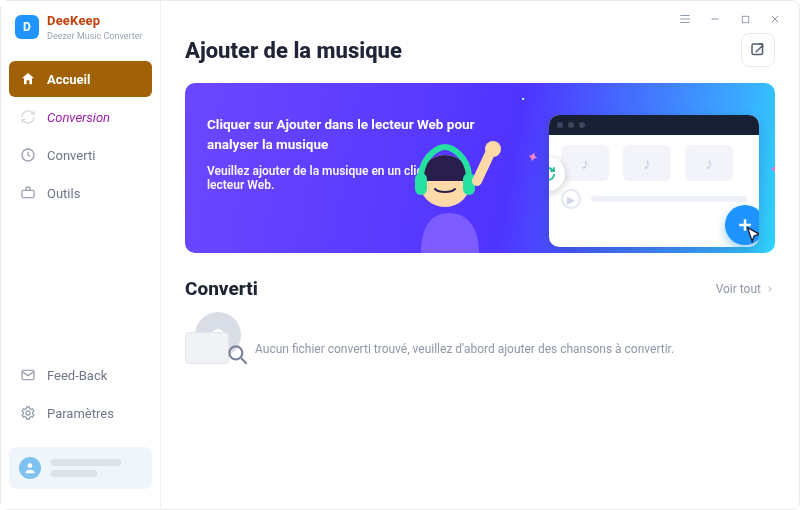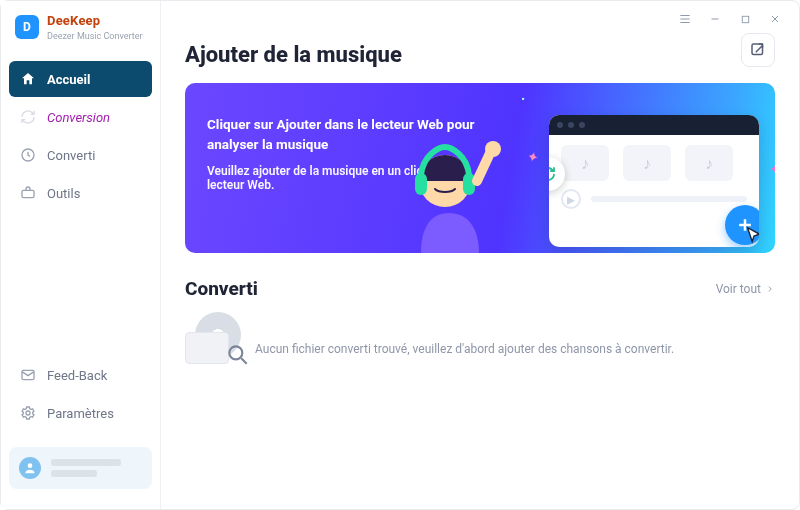--- a/index.html
+++ b/index.html
@@ -9,40 +9,40 @@
   
   .sidebar { width: 160px; min-width: 160px; height: 100%; border-right: 1px solid #eef0f4; background: #fff; display: flex; flex-direction: column; padding: 12px 0; }
   .brand { display: flex; align-items: center; gap: 8px; padding: 0 14px 16px; }
   .brand-icon { width: 24px; height: 24px; background: #1f94ff; border-radius: 6px; display: flex; align-items: center; justify-content: center; color: #fff; font-weight: 700; font-size: 12px; }
   .brand-text .name { font-size: 13px; font-weight: 700; color: #c2410c; letter-spacing: .2px; }
   .brand-text .sub  { font-size: 9px; color: #9aa2b1; margin-top: 3px; }
 
   .nav { display: flex; flex-direction: column; gap: 2px; padding: 4px 8px; }
   .nav-item { display: flex; align-items: center; gap: 10px; padding: 9px 10px; border-radius: 6px; color: #6e7688; font-size: 13px; cursor: pointer; }
   .nav-item .ic { width: 18px; height: 18px; display: inline-flex; align-items: center; justify-content: center; color: #9aa2b1; }
-  .nav-item.active { background: #0c4a6e; color: #fff; font-weight: 700; }
+  .nav-item.active { background: #a16207; color: #fff; font-weight: 700; }
   .nav-item.active .ic { color: #fff; }
   .nav-item.disabled { color: #a21caf; font-style: italic; }
   .nav-item.disabled .ic { color: #d7dbe3; }
 
   .sidebar-bottom { margin-top: auto; padding: 4px 8px 8px; display: flex; flex-direction: column; gap: 2px; }
   .account { margin: 8px; padding: 10px; background: #eef5fb; border-radius: 8px; display: flex; align-items: center; gap: 10px; }
   .avatar { width: 22px; height: 22px; border-radius: 50%; background: #7fc2f0; display: inline-flex; align-items: center; justify-content: center; color: #fff; }
   .acc-lines { display: flex; flex-direction: column; gap: 4px; }
   .blur-bar { height: 7px; border-radius: 3px; background: #dbe3ea; }
   .blur-bar.b1 { width: 70px; }
   .blur-bar.b2 { width: 46px; }
 
   
   .main { flex: 1; height: 100%; overflow-y: auto; padding: 18px 24px 20px; position: relative; }
 
   .titlebar { position: absolute; top: 10px; right: 16px; display: flex; align-items: center; gap: 14px; color: #909aad; }
   .tb-btn { width: 16px; height: 16px; display: inline-flex; align-items: center; justify-content: center; cursor: pointer; }
 
-  .section-head { display: flex; align-items: flex-end; justify-content: space-between; margin-top: 14px; }
+  .section-head { display: flex; align-items: center; justify-content: space-between; margin-top: 14px; }
   .section-head h1 { font-size: 22px; font-weight: 800; color: #1f2536; }
   .open-player { width: 34px; height: 34px; border: 1px solid #e5e8ef; border-radius: 8px; display: flex; align-items: center; justify-content: center; color: #565e72; cursor: pointer; }
 
   .banner { margin-top: 16px; border-radius: 10px; overflow: hidden; position: relative; height: 170px; background: linear-gradient(100deg, #6b47ff 0%, #5b3bff 35%, #4f34ff 55%, #3aa9ff 90%, #2fd5ff 100%); color: #fff; display: flex; }
   .banner-text { padding: 32px 22px 16px; width: 340px; }
   .banner-text .line1 { font-size: 13.5px; font-weight: 700; line-height: 1.45; }
   .banner-text .line2 { font-size: 12px; margin-top: 10px; font-weight: 600; opacity: .96; }
   .banner-illus { position: absolute; right: 10px; bottom: 0; width: 300px; height: 160px; }
   .bw { position: absolute; right: 6px; bottom: 6px; width: 210px; height: 132px; background: #fff; border-radius: 10px; box-shadow: 0 6px 16px rgba(0,0,0,.15); overflow: hidden; }
   .bw-top { height: 20px; background: #182033; display: flex; align-items: center; gap: 5px; padding-left: 8px; }

